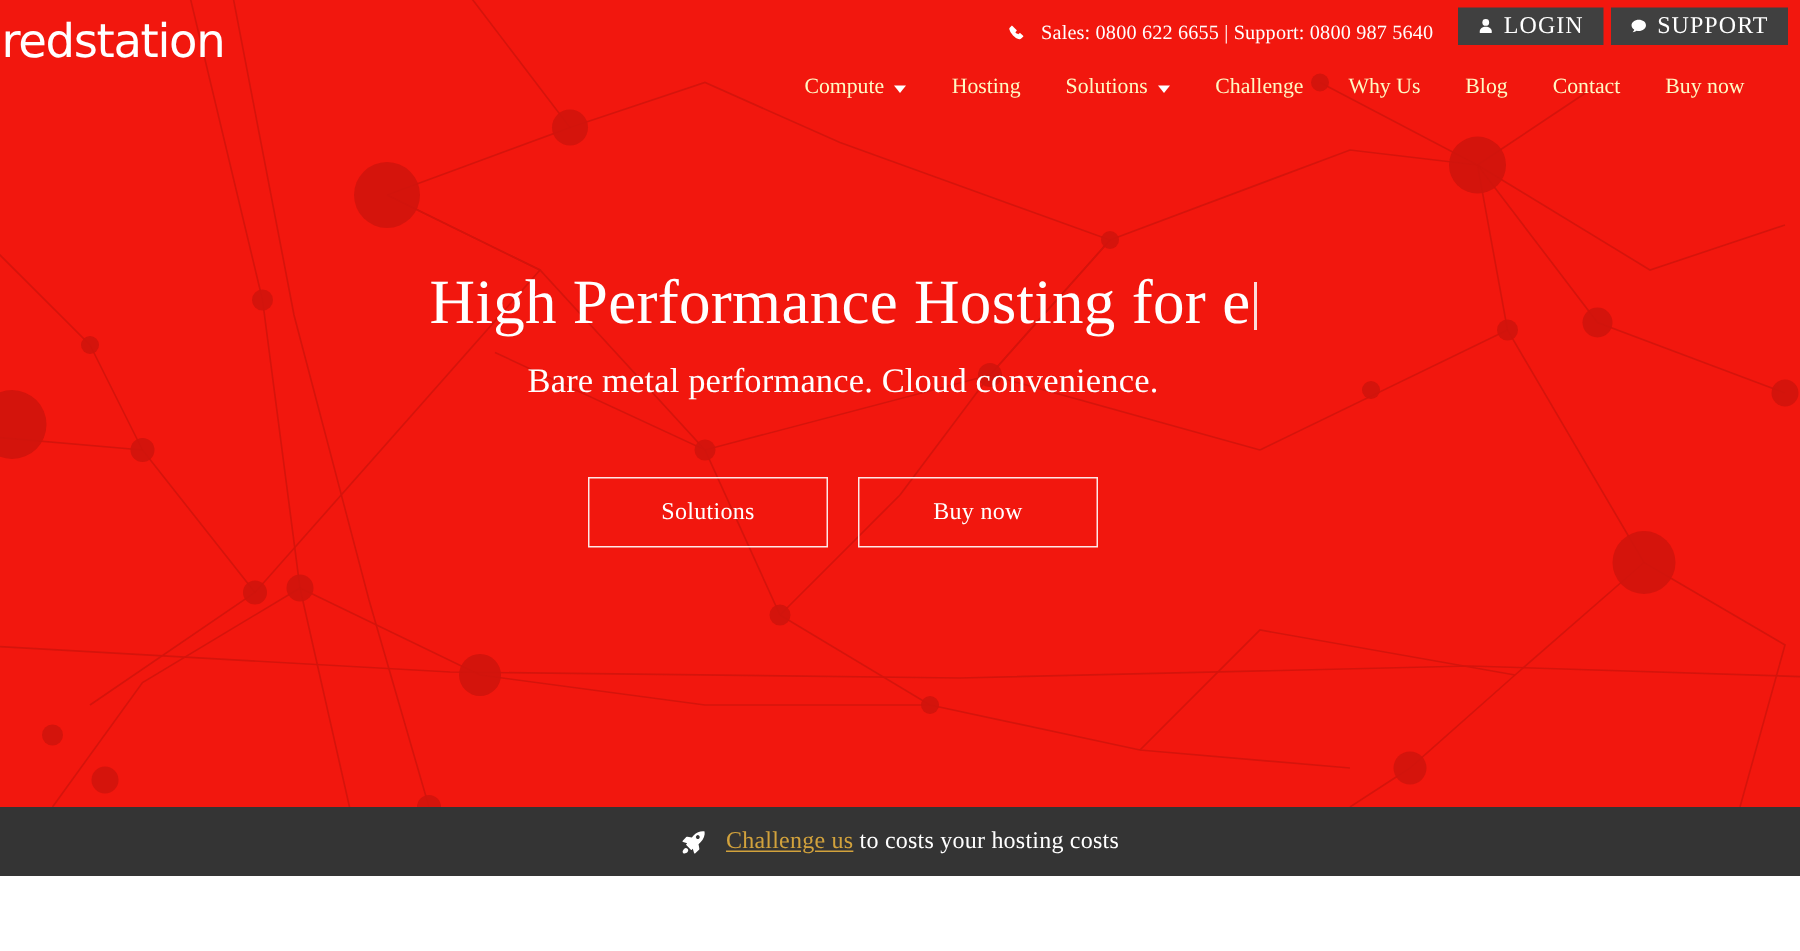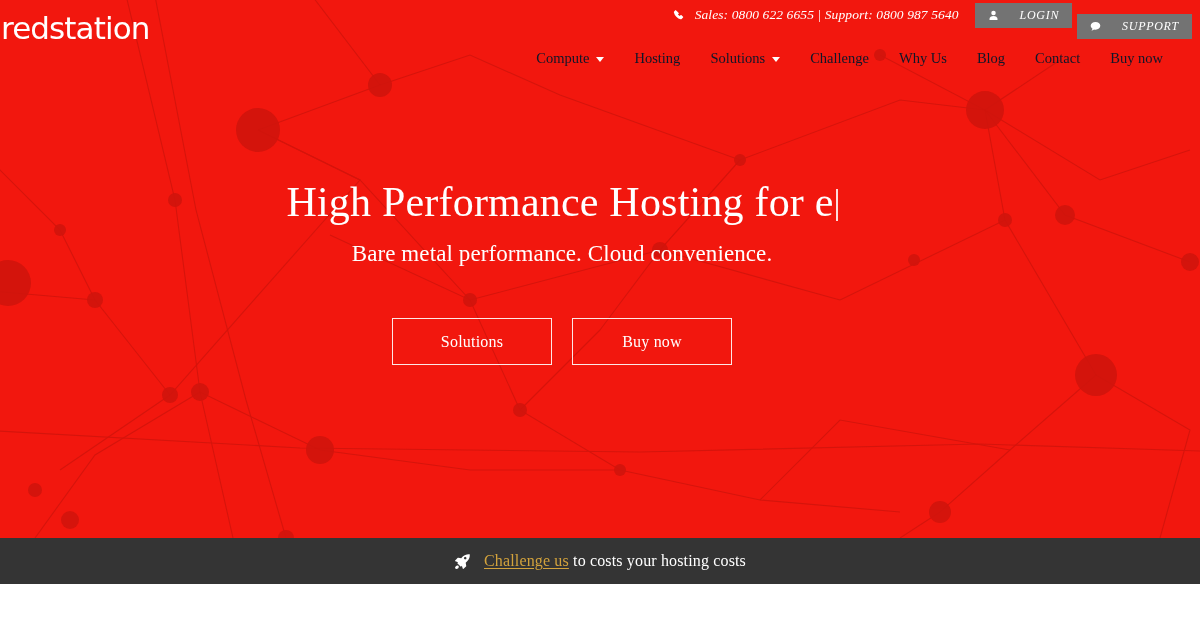--- a/index.html
+++ b/index.html
@@ -26,47 +26,46 @@
     height:538px;
     pointer-events:none;
   }
 
   
   .topbar {
     position:absolute;
     top:0; left:0; right:0;
     height:30px;
     display:flex;
-    align-items:center;
+    align-items:flex-end;
     justify-content:flex-end;
     z-index:5;
-    font-style:italic;
   }
   .contact {
     display:flex;
     align-items:center;
     gap:9px;
     color:#ffffff;
     font-size:13.5px;
     letter-spacing:.1px;
     margin-right:16px;
     white-space:nowrap;
   }
   .phone-icon { display:block; width:13px; height:13px; }
   .phone-icon svg { display:block; width:13px; height:13px; fill:#fff; }
 
   .topbtn {
     height:25px;
     display:inline-flex;
     align-items:center;
-    gap:21px;
+    gap:7px;
     padding:0 13px;
-    background:#737373;
+    background:#404040;
     color:#fff;
-    font-size:12px;
+    font-size:16px;
     letter-spacing:.7px;
     text-decoration:none;
     border:none;
     cursor:pointer;
     font-family:"Liberation Serif", serif;
   }
   .topbtn + .topbtn { margin-left:5px; margin-right:8px;margin-top:22px; }
   .topbtn svg { display:block; width:11px; height:11px; fill:#fff; }
 
   
@@ -77,21 +76,21 @@
     display:flex;
     align-items:center;
     justify-content:flex-end;
     padding-right:22px;
     z-index:5;
   }
   .navitem {
     display:inline-flex;
     align-items:center;
     gap:7px;
-    color:#0f172a;
+    color:#fef9c3;
     font-size:14.5px;
     text-decoration:none;
     padding:0 15px;
     white-space:nowrap;
     cursor:pointer;
   }
   .caret {
     display:inline-block;
     width:0; height:0;
     border-left:4.5px solid transparent;

